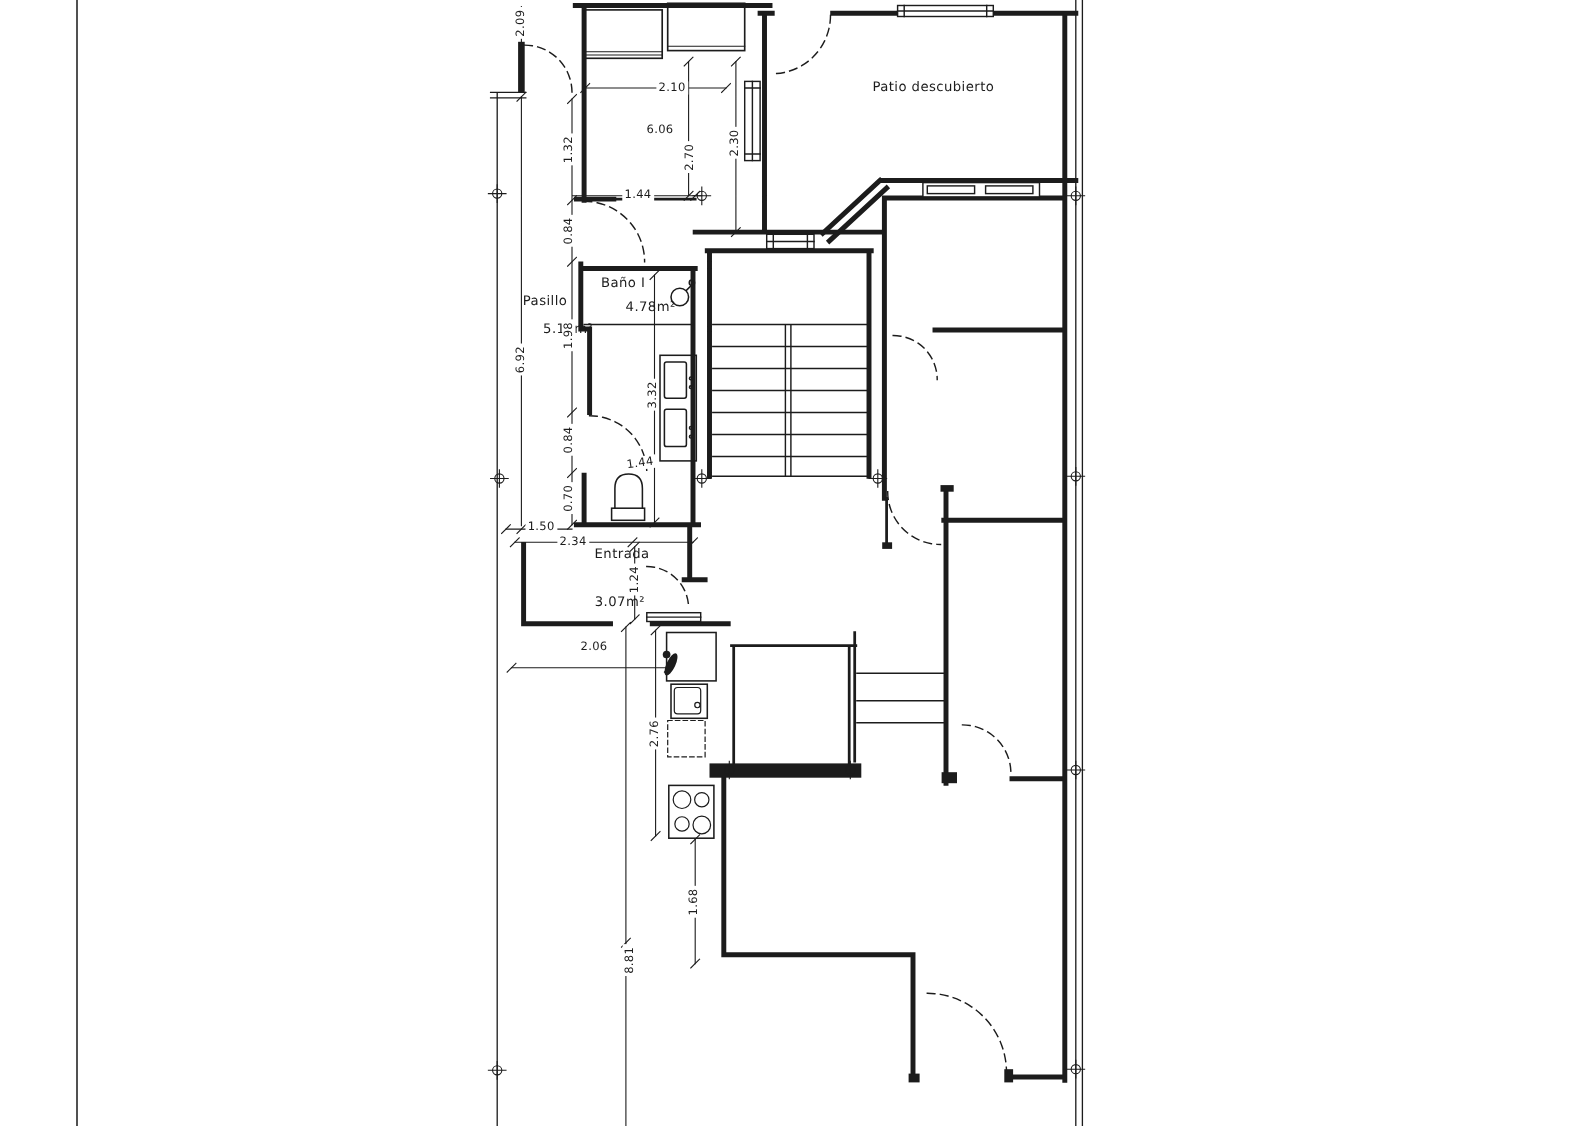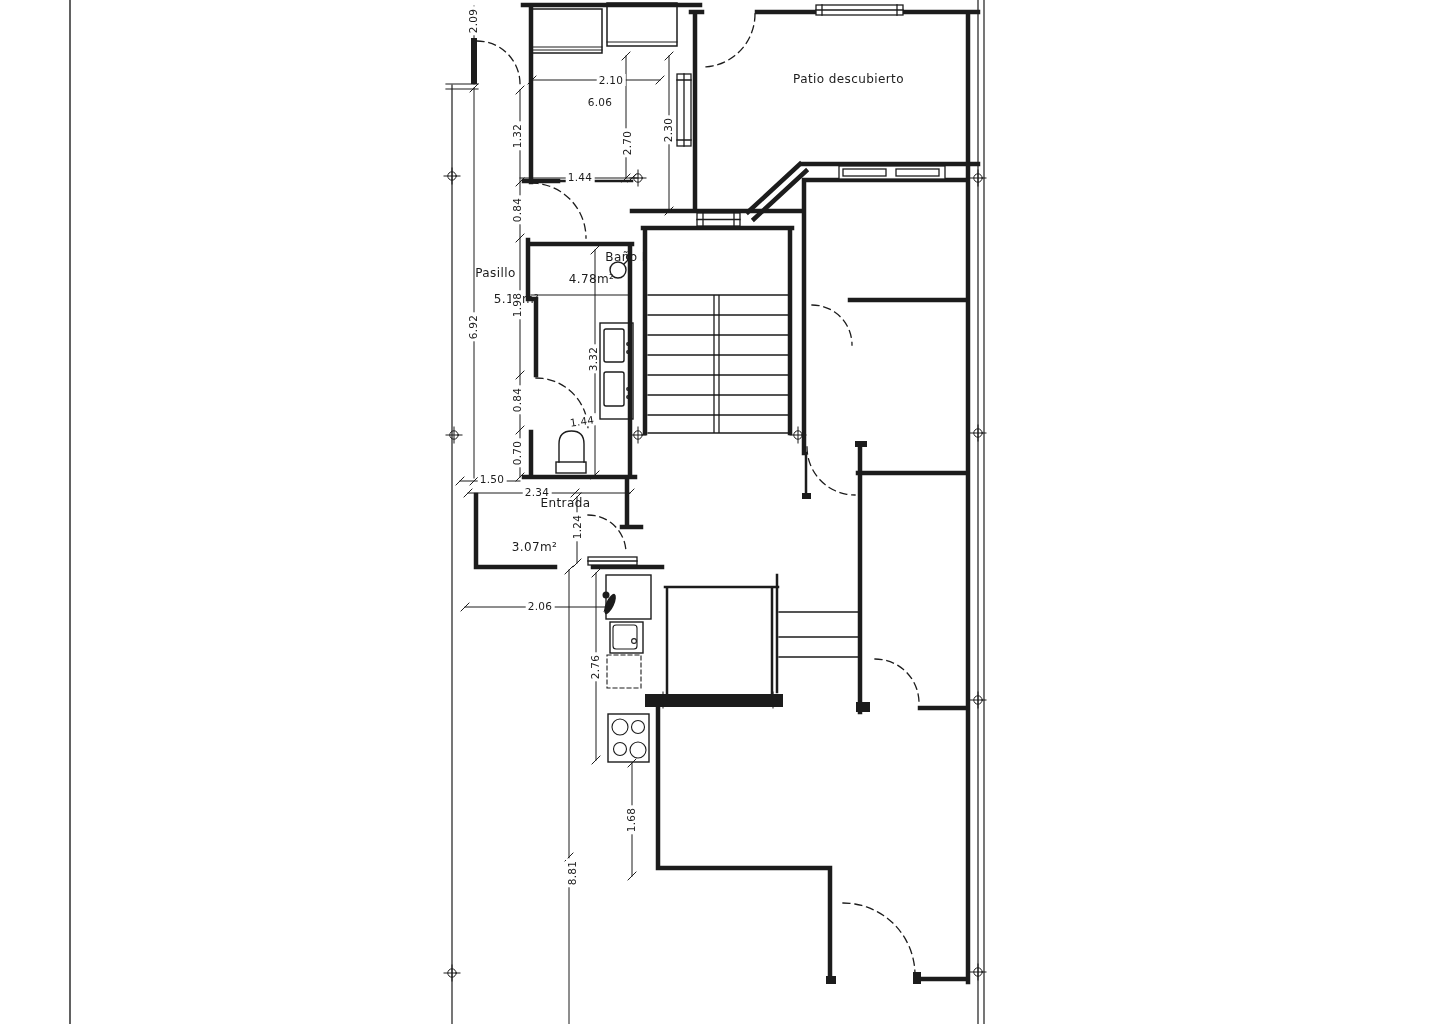--- a/index.html
+++ b/index.html
@@ -185,42 +185,42 @@
       <use href="#ch" x="978" y="972"></use>
         <use href="#ch" x="638" y="178"></use>
         <use href="#ch" x="638" y="435"></use>
       <use href="#ch" x="798" y="435"></use>
         <use href="#ch" x="663" y="700"></use>
         <use href="#ch" x="773" y="700"></use>
     </g>
   </svg>
 
   <div class="lbl room" style="left:829px;top:79px">Patio descubierto</div>
-  <div class="lbl room" style="left:606px;top:257px">Baño I</div>
+  <div class="lbl room" style="left:547px;top:257px">Baño I</div>
   <div class="lbl room" style="left:572px;top:279px">4.78m²</div>
   <div class="lbl room" style="left:476px;top:273px">Pasillo</div>
   <div class="lbl room" style="left:497px;top:299px">5.11m²</div>
   <div class="lbl room" style="left:546px;top:503px">Entrada</div>
-  <div class="lbl room" style="left:515px;top:547px">3.07m²</div>
+  <div class="lbl room" style="left:544px;top:547px">3.07m²</div>
 
   <div class="lbl dim v" style="left:473px;top:21px">2.09</div>
   <div class="lbl dim" style="left:611px;top:80px">2.10</div>
-  <div class="lbl dim" style="left:600px;top:102px">6.06</div>
+  <div class="lbl dim" style="left:600px;top:118px">6.06</div>
   <div class="lbl dim v" style="left:627px;top:143px">2.70</div>
   <div class="lbl dim v" style="left:668px;top:130px">2.30</div>
   <div class="lbl dim v" style="left:517px;top:136px">1.32</div>
   <div class="lbl dim" style="left:580px;top:177px">1.44</div>
   <div class="lbl dim v" style="left:517px;top:210px">0.84</div>
   <div class="lbl dim v" style="left:517px;top:305px">1.98</div>
   <div class="lbl dim v" style="left:473px;top:327px">6.92</div>
   <div class="lbl dim v" style="left:593px;top:359px">3.32</div>
   <div class="lbl dim v" style="left:517px;top:400px">0.84</div>
   <div class="lbl dim t8" style="left:582px;top:421px">1.44</div>
   <div class="lbl dim v" style="left:517px;top:453px">0.70</div>
   <div class="lbl dim" style="left:492px;top:479px">1.50</div>
-  <div class="lbl dim" style="left:537px;top:492px">2.34</div>
+  <div class="lbl dim" style="left:521px;top:492px">2.34</div>
   <div class="lbl dim v" style="left:577px;top:527px">1.24</div>
-  <div class="lbl dim" style="left:540px;top:606px">2.06</div>
+  <div class="lbl dim" style="left:540px;top:588px">2.06</div>
   <div class="lbl dim v" style="left:595px;top:667px">2.76</div>
   <div class="lbl dim v" style="left:631px;top:820px">1.68</div>
   <div class="lbl dim v" style="left:572px;top:873px">8.81</div>
 
 </div>
 
 </body></html>

